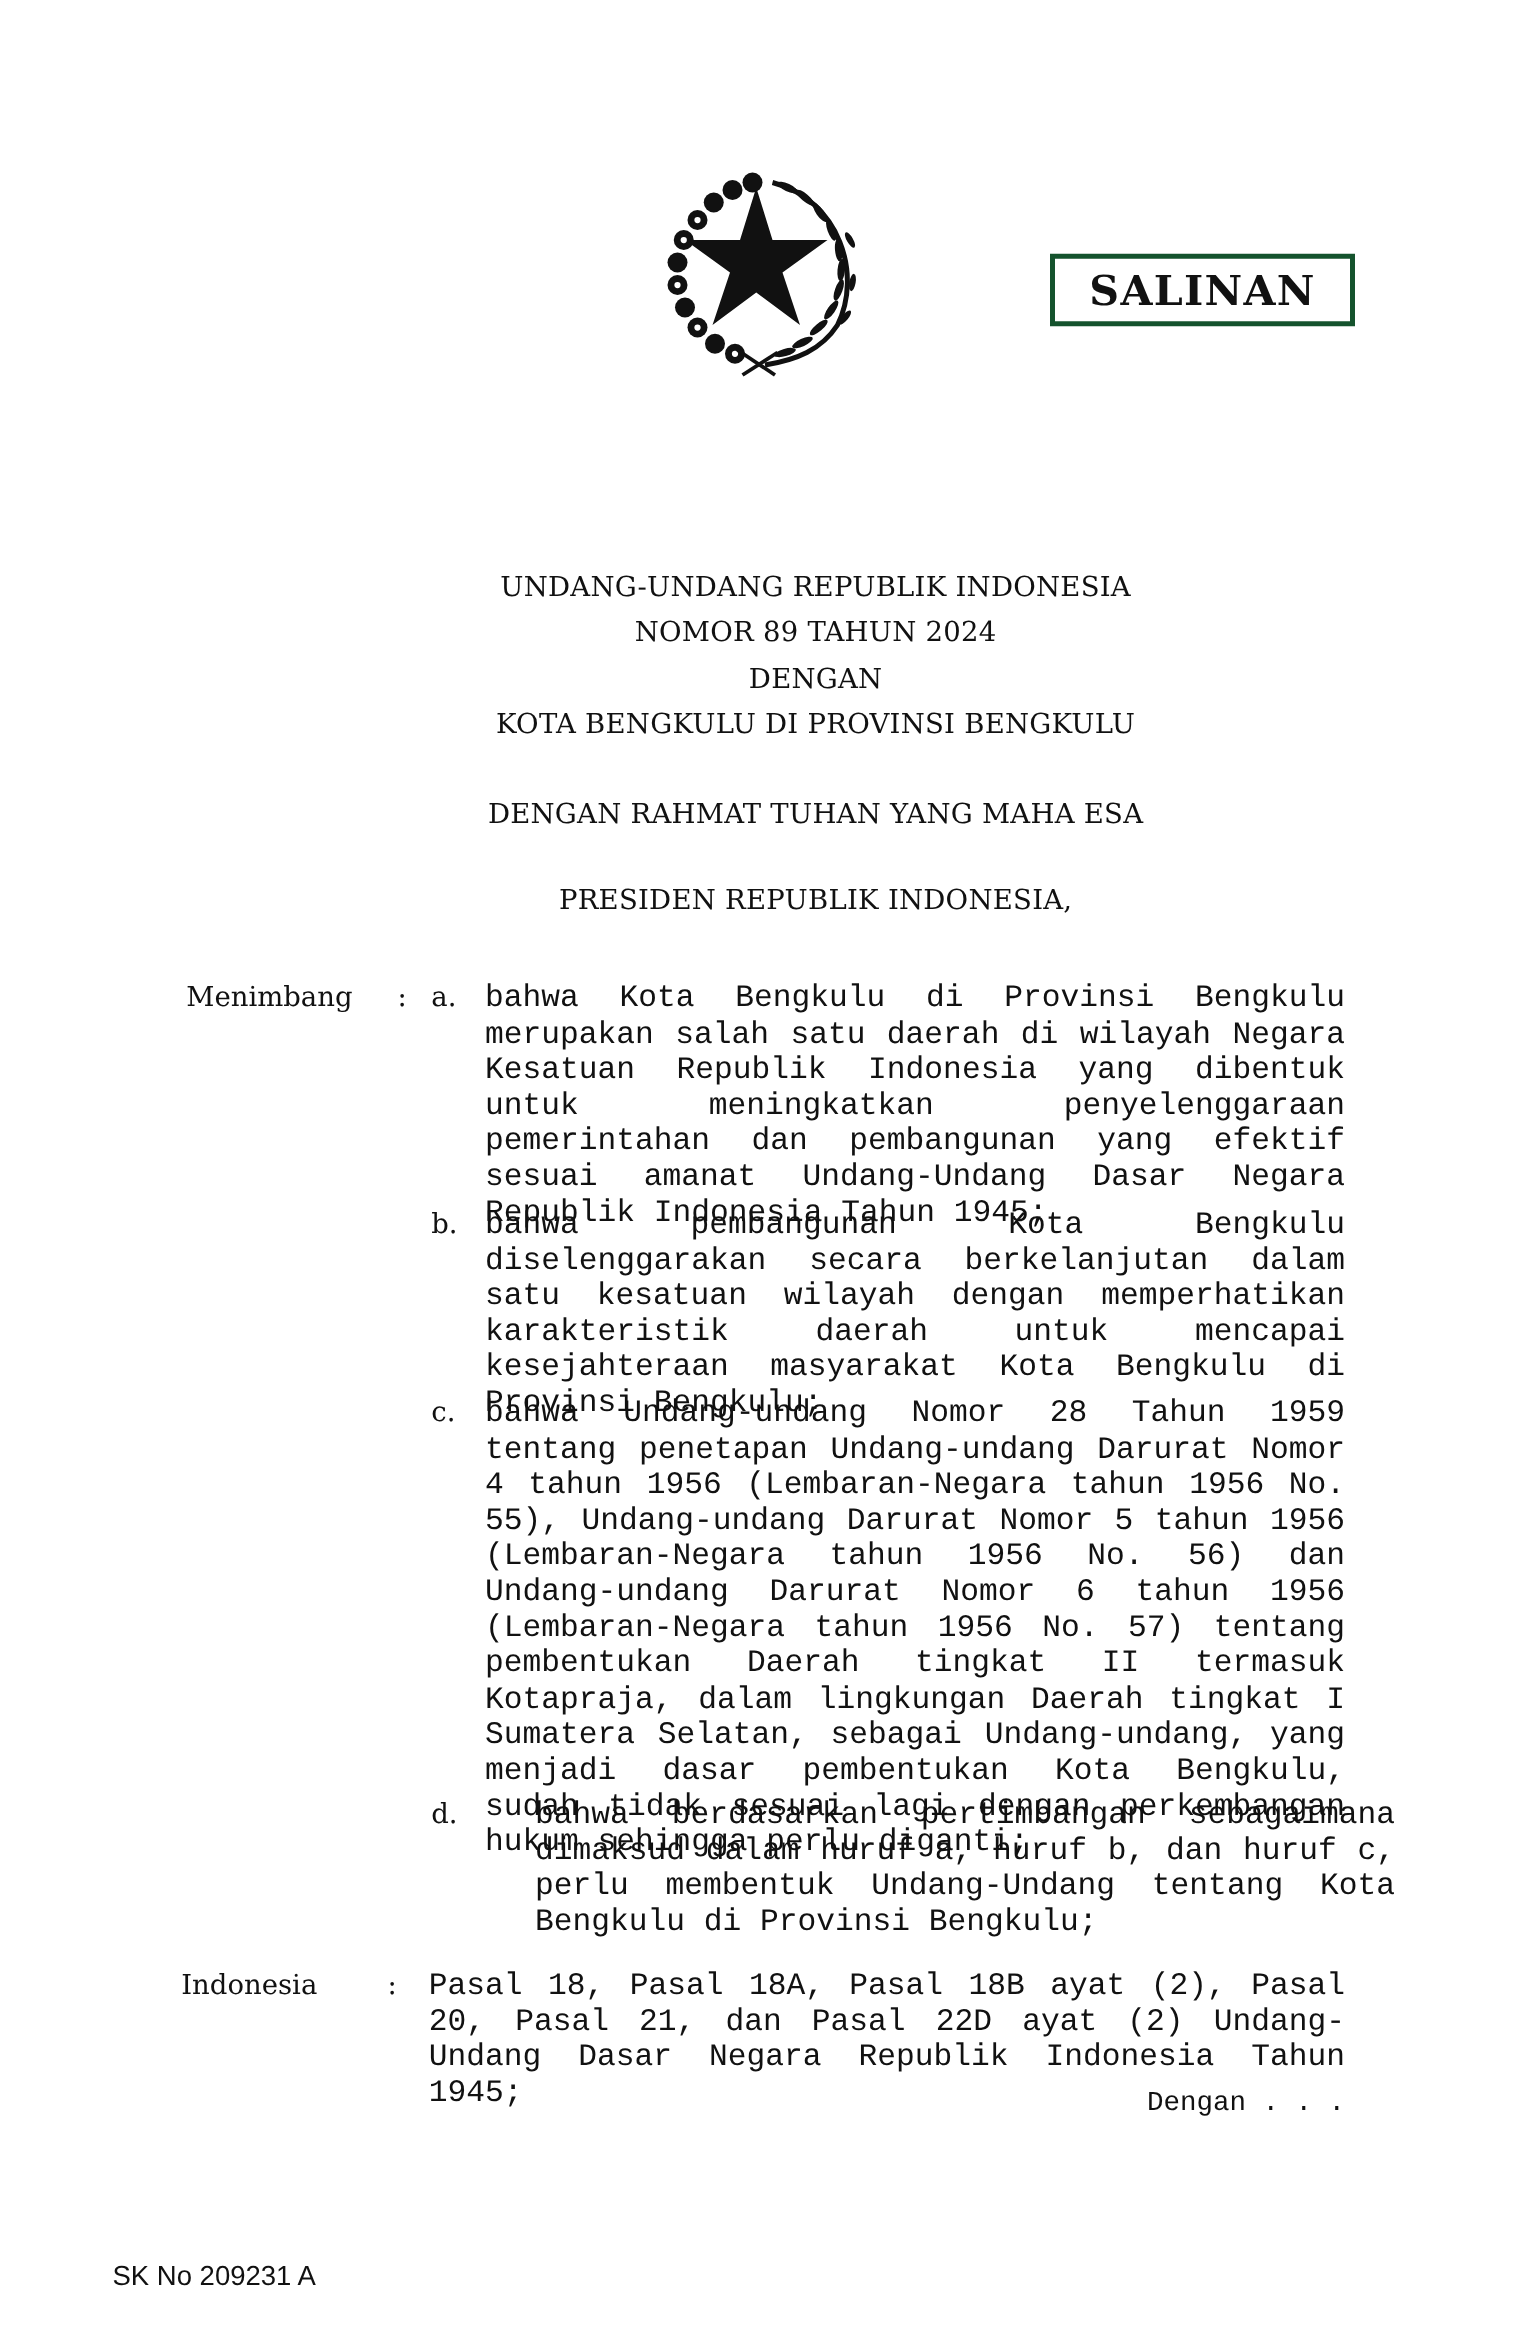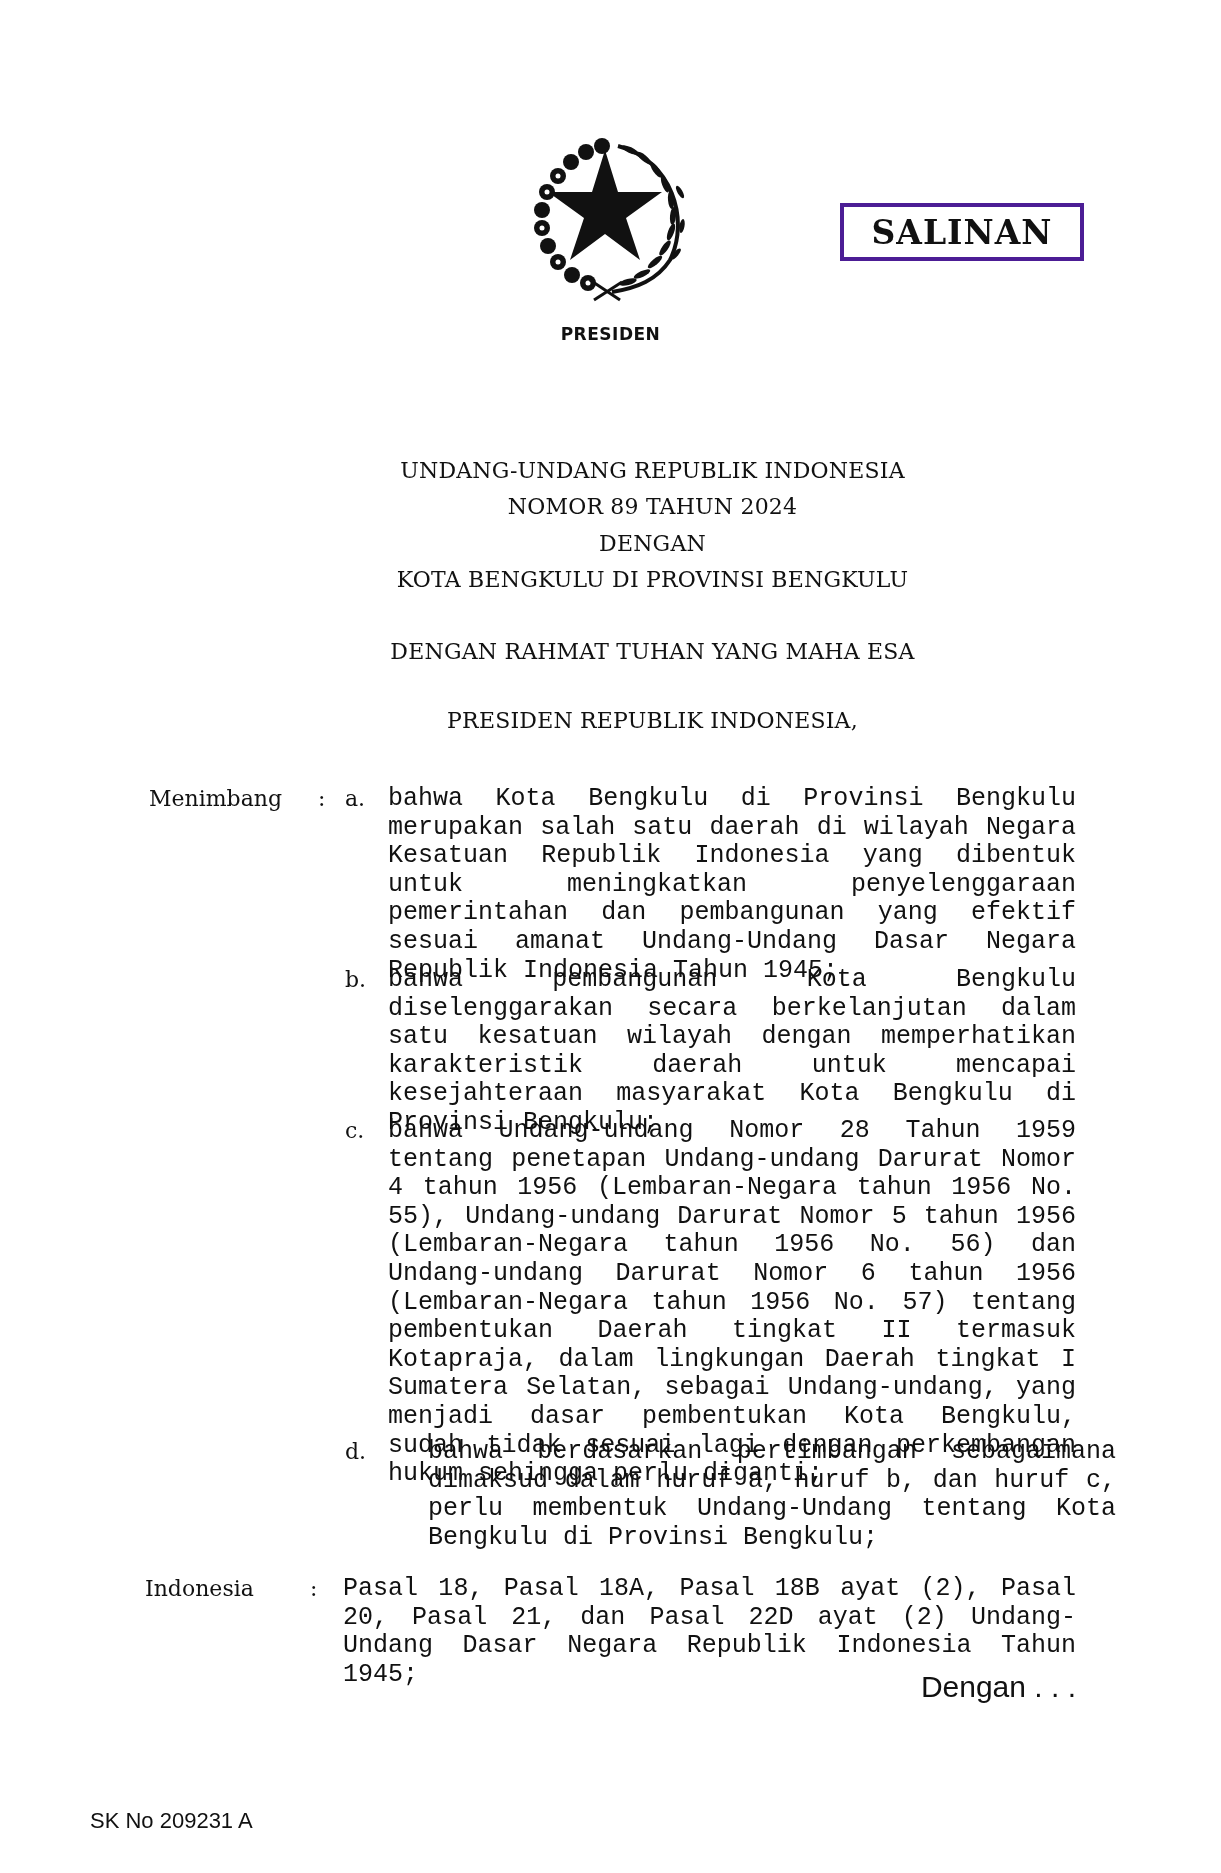--- a/index.html
+++ b/index.html
@@ -24,21 +24,21 @@
       width: 170px;
       height: 172px;
     }
 
     
     #salinan-box {
       left: 840px;
       top: 203px;
       width: 244px;
       height: 58px;
-      border: 4px solid #4c1d95;
+      border: 4px solid #14532d;
       box-sizing: border-box;
       display: flex;
       align-items: center;
       justify-content: center;
     }
     #salinan-box span {
       font-family: "DejaVu Serif", serif;
       font-weight: bold;
       font-size: 33px;
       letter-spacing: 1px;
@@ -108,22 +108,22 @@
       top: 1808px;
       font-family: "Liberation Sans", "DejaVu Sans", sans-serif;
       font-size: 22px;
       text-align: center;
     }
     #next-page {
       left: 900px;
       width: 176px;
       top: 1670px;
       text-align: right;
-      font-family: Liberation Sans, sans-serif;
-      font-size: 30px;
+      font-family: Liberation Mono, monospace;
+      font-size: 22px;
     }
   </style>
 </head>
 <body>
 
 <div id="emblem" class="abs">
   <svg width="170" height="172" viewBox="0 0 170 172">
 
     <polygon points="83,20 96,62 140,62 104,88 118,130 83,104 48,130 62,88 26,62 70,62" fill="#111"></polygon>
 
@@ -169,21 +169,20 @@
     <line x1="68" y1="150" x2="98" y2="170" stroke="#111" stroke-width="3"></line>
     <line x1="100" y1="152" x2="72" y2="170" stroke="#111" stroke-width="3"></line>
   </svg>
 </div>
 
 <div id="salinan-box" class="abs">
   <span>SALINAN</span>
 </div>
 
 <div id="presiden-heading" class="abs">
-  <div>PRESIDEN</div>
 </div>
 
 <div id="title-1" class="abs center-line">UNDANG-UNDANG REPUBLIK INDONESIA</div>
 <div id="title-2" class="abs center-line">NOMOR 89 TAHUN 2024</div>
 <div id="title-3" class="abs center-line">DENGAN</div>
 <div id="title-4" class="abs center-line">KOTA BENGKULU DI PROVINSI BENGKULU</div>
 
 <div id="preamble-1" class="abs center-line">DENGAN RAHMAT TUHAN YANG MAHA ESA</div>
 <div id="preamble-2" class="abs center-line">PRESIDEN REPUBLIK INDONESIA,</div>
 

